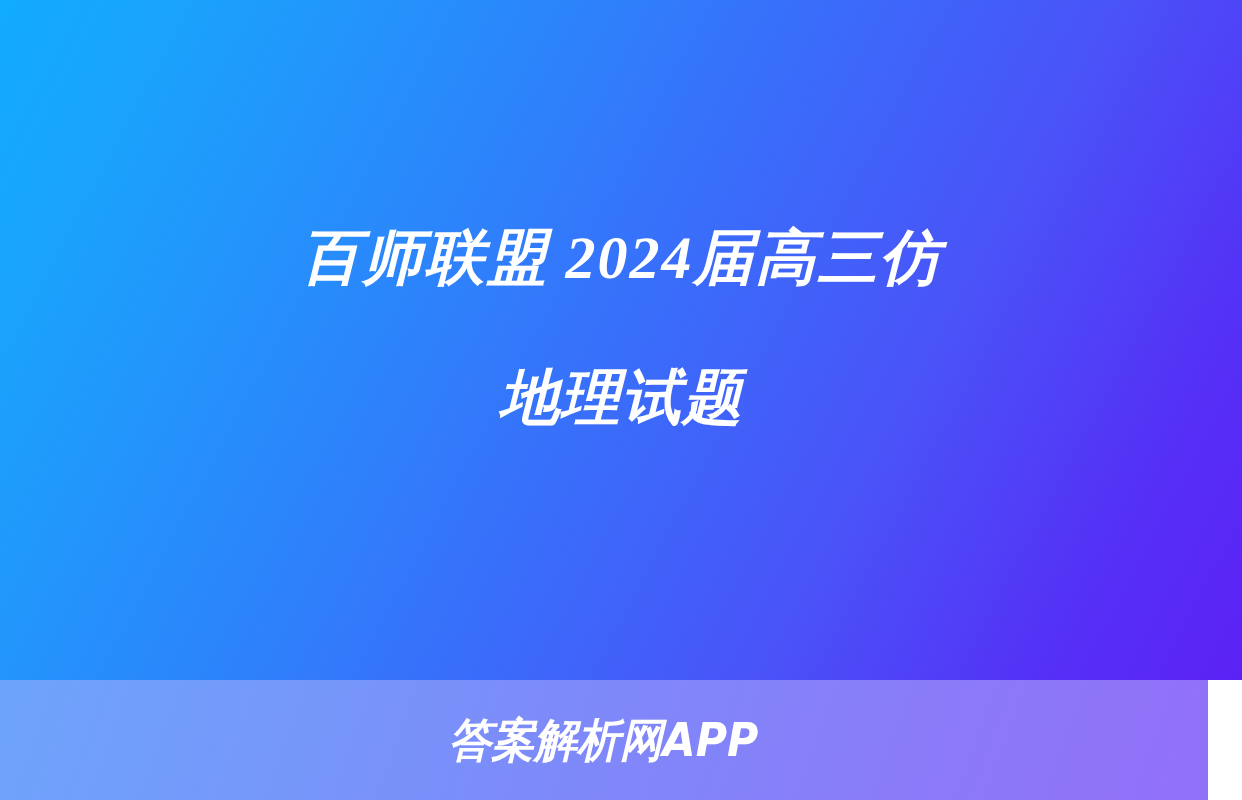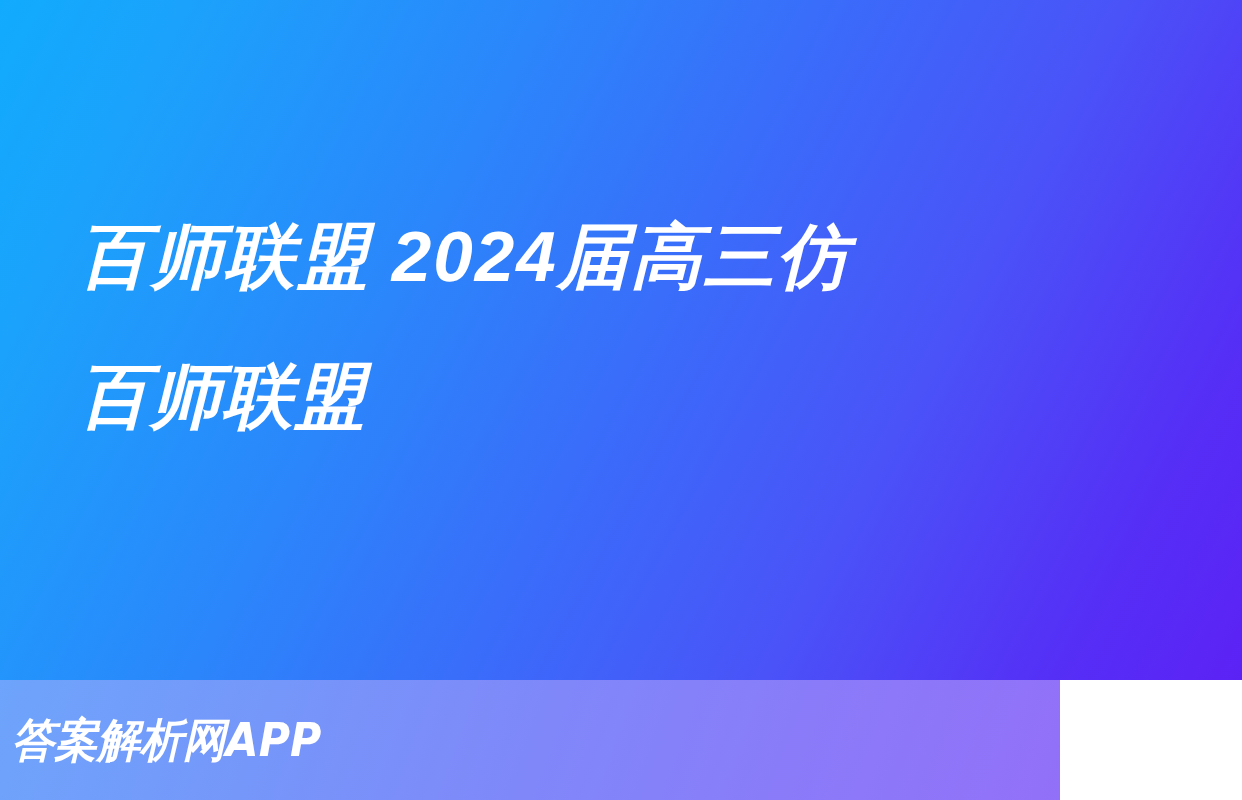--- a/index.html
+++ b/index.html
@@ -47,52 +47,53 @@
     flex-direction: column;
     align-items: center;
     justify-content: center;
     box-sizing: border-box;
     padding: 0 78px 24px 78px;
   }
 
   .title-line {
     display: block;
     width: 100%;
+    text-align: center;
     color: #ffffff;
-    font-family: Liberation Sans, sans-serif;
+    font-family: Liberation Serif, serif;
     font-weight: 700;
     font-style: italic;
-    font-size: 71px;
+    font-size: 60px;
     line-height: 140px;
     letter-spacing: 1px;
     white-space: nowrap;
     text-rendering: geometricPrecision;
   }
 
   
   .title-line.stretch {
     letter-spacing: 2px;
   }
 
   
   .footer-strip {
     position: absolute;
     left: 0;
     top: 680px;
-    width: 1060px;
+    width: 1208px;
     height: 120px;
     background: linear-gradient(110deg,
                 #6ea4fb 0%,
                 #7597fa 25%,
                 #7f88f9 50%,
                 #8a7bf9 75%,
                 #9270f8 100%);
     display: flex;
     align-items: center;
-    justify-content: flex-start;
+    justify-content: center;
   }
 
   .watermark {
     color: #ffffff;
     font-family: "DejaVu Sans", "Liberation Sans", sans-serif;
     font-weight: 700;
     font-style: italic;
     font-size: 46px;
     line-height: 1;
     letter-spacing: 0px;
@@ -102,21 +103,21 @@
   }
 </style>
 </head>
 <body>
 
 <div id="poster">
 
   <div class="hero-panel">
     <div class="title-block">
       <span class="title-line stretch">百师联盟 2024届高三仿</span>
-      <span class="title-line">百师联盟</span>
+      <span class="title-line">地理试题</span>
     </div>
   </div>
 
   <div class="footer-strip">
     <span class="watermark">答案解析网APP</span>
   </div>
 
 </div>
 
 </body></html>

